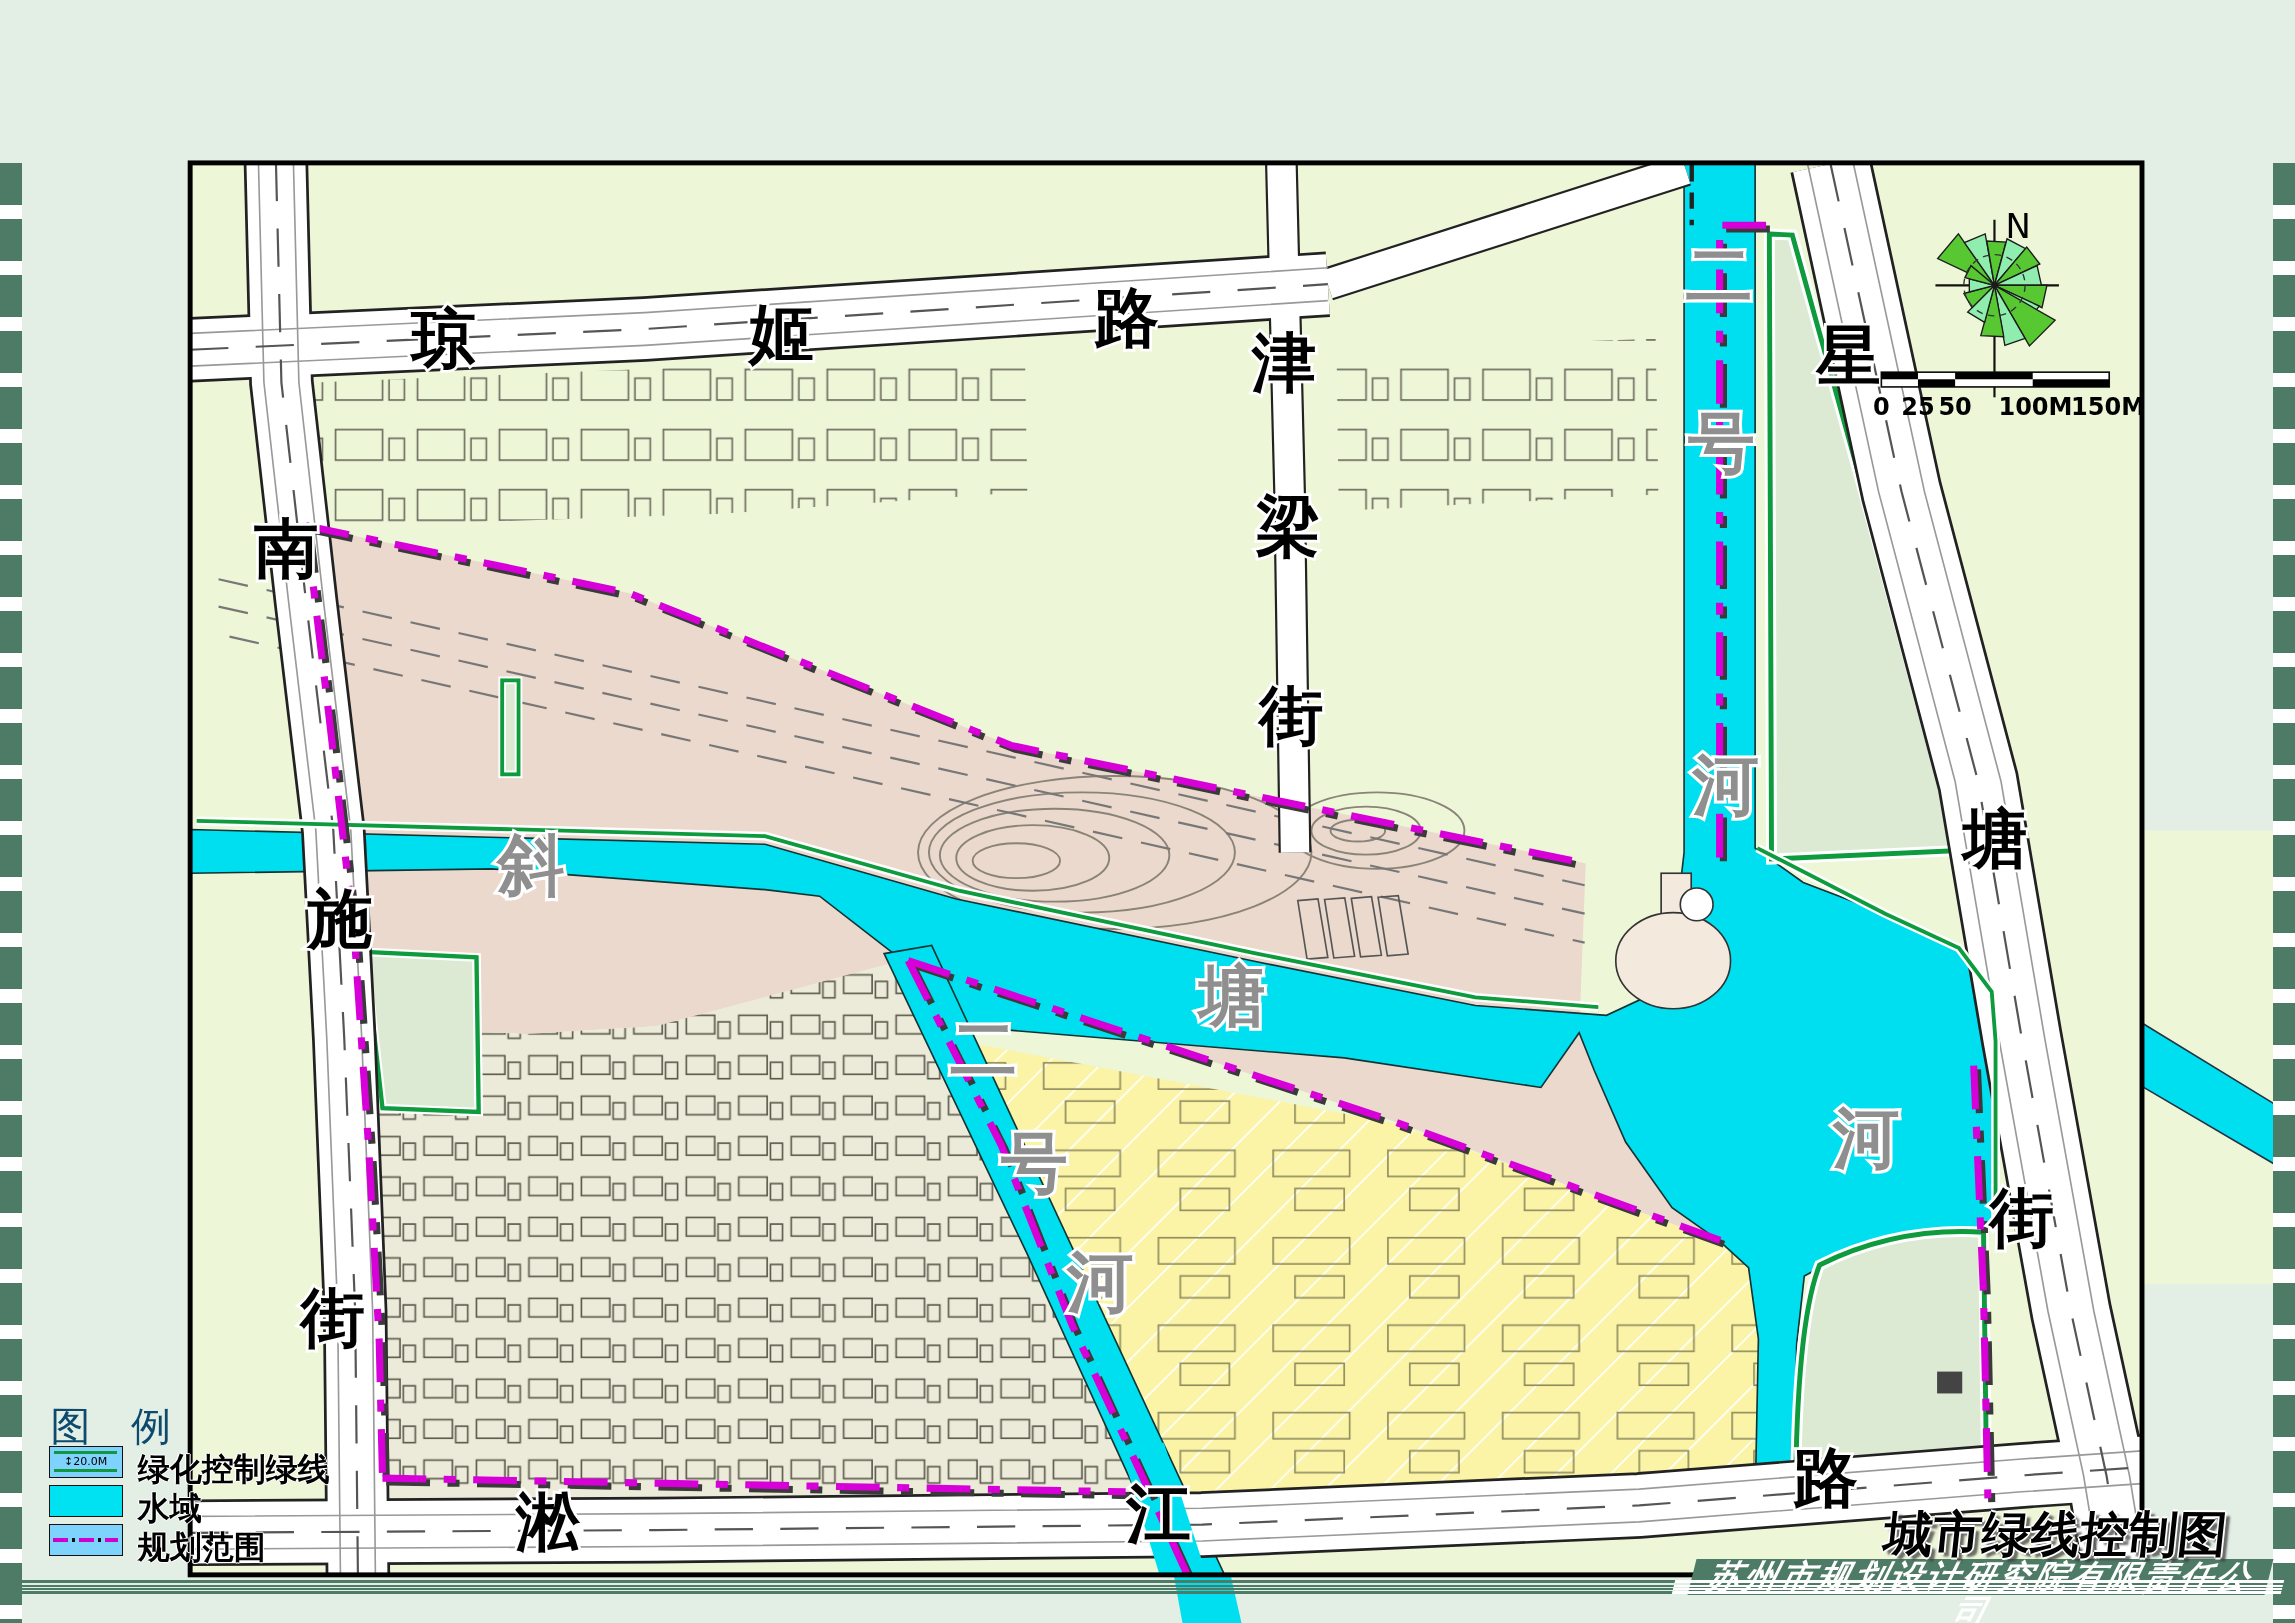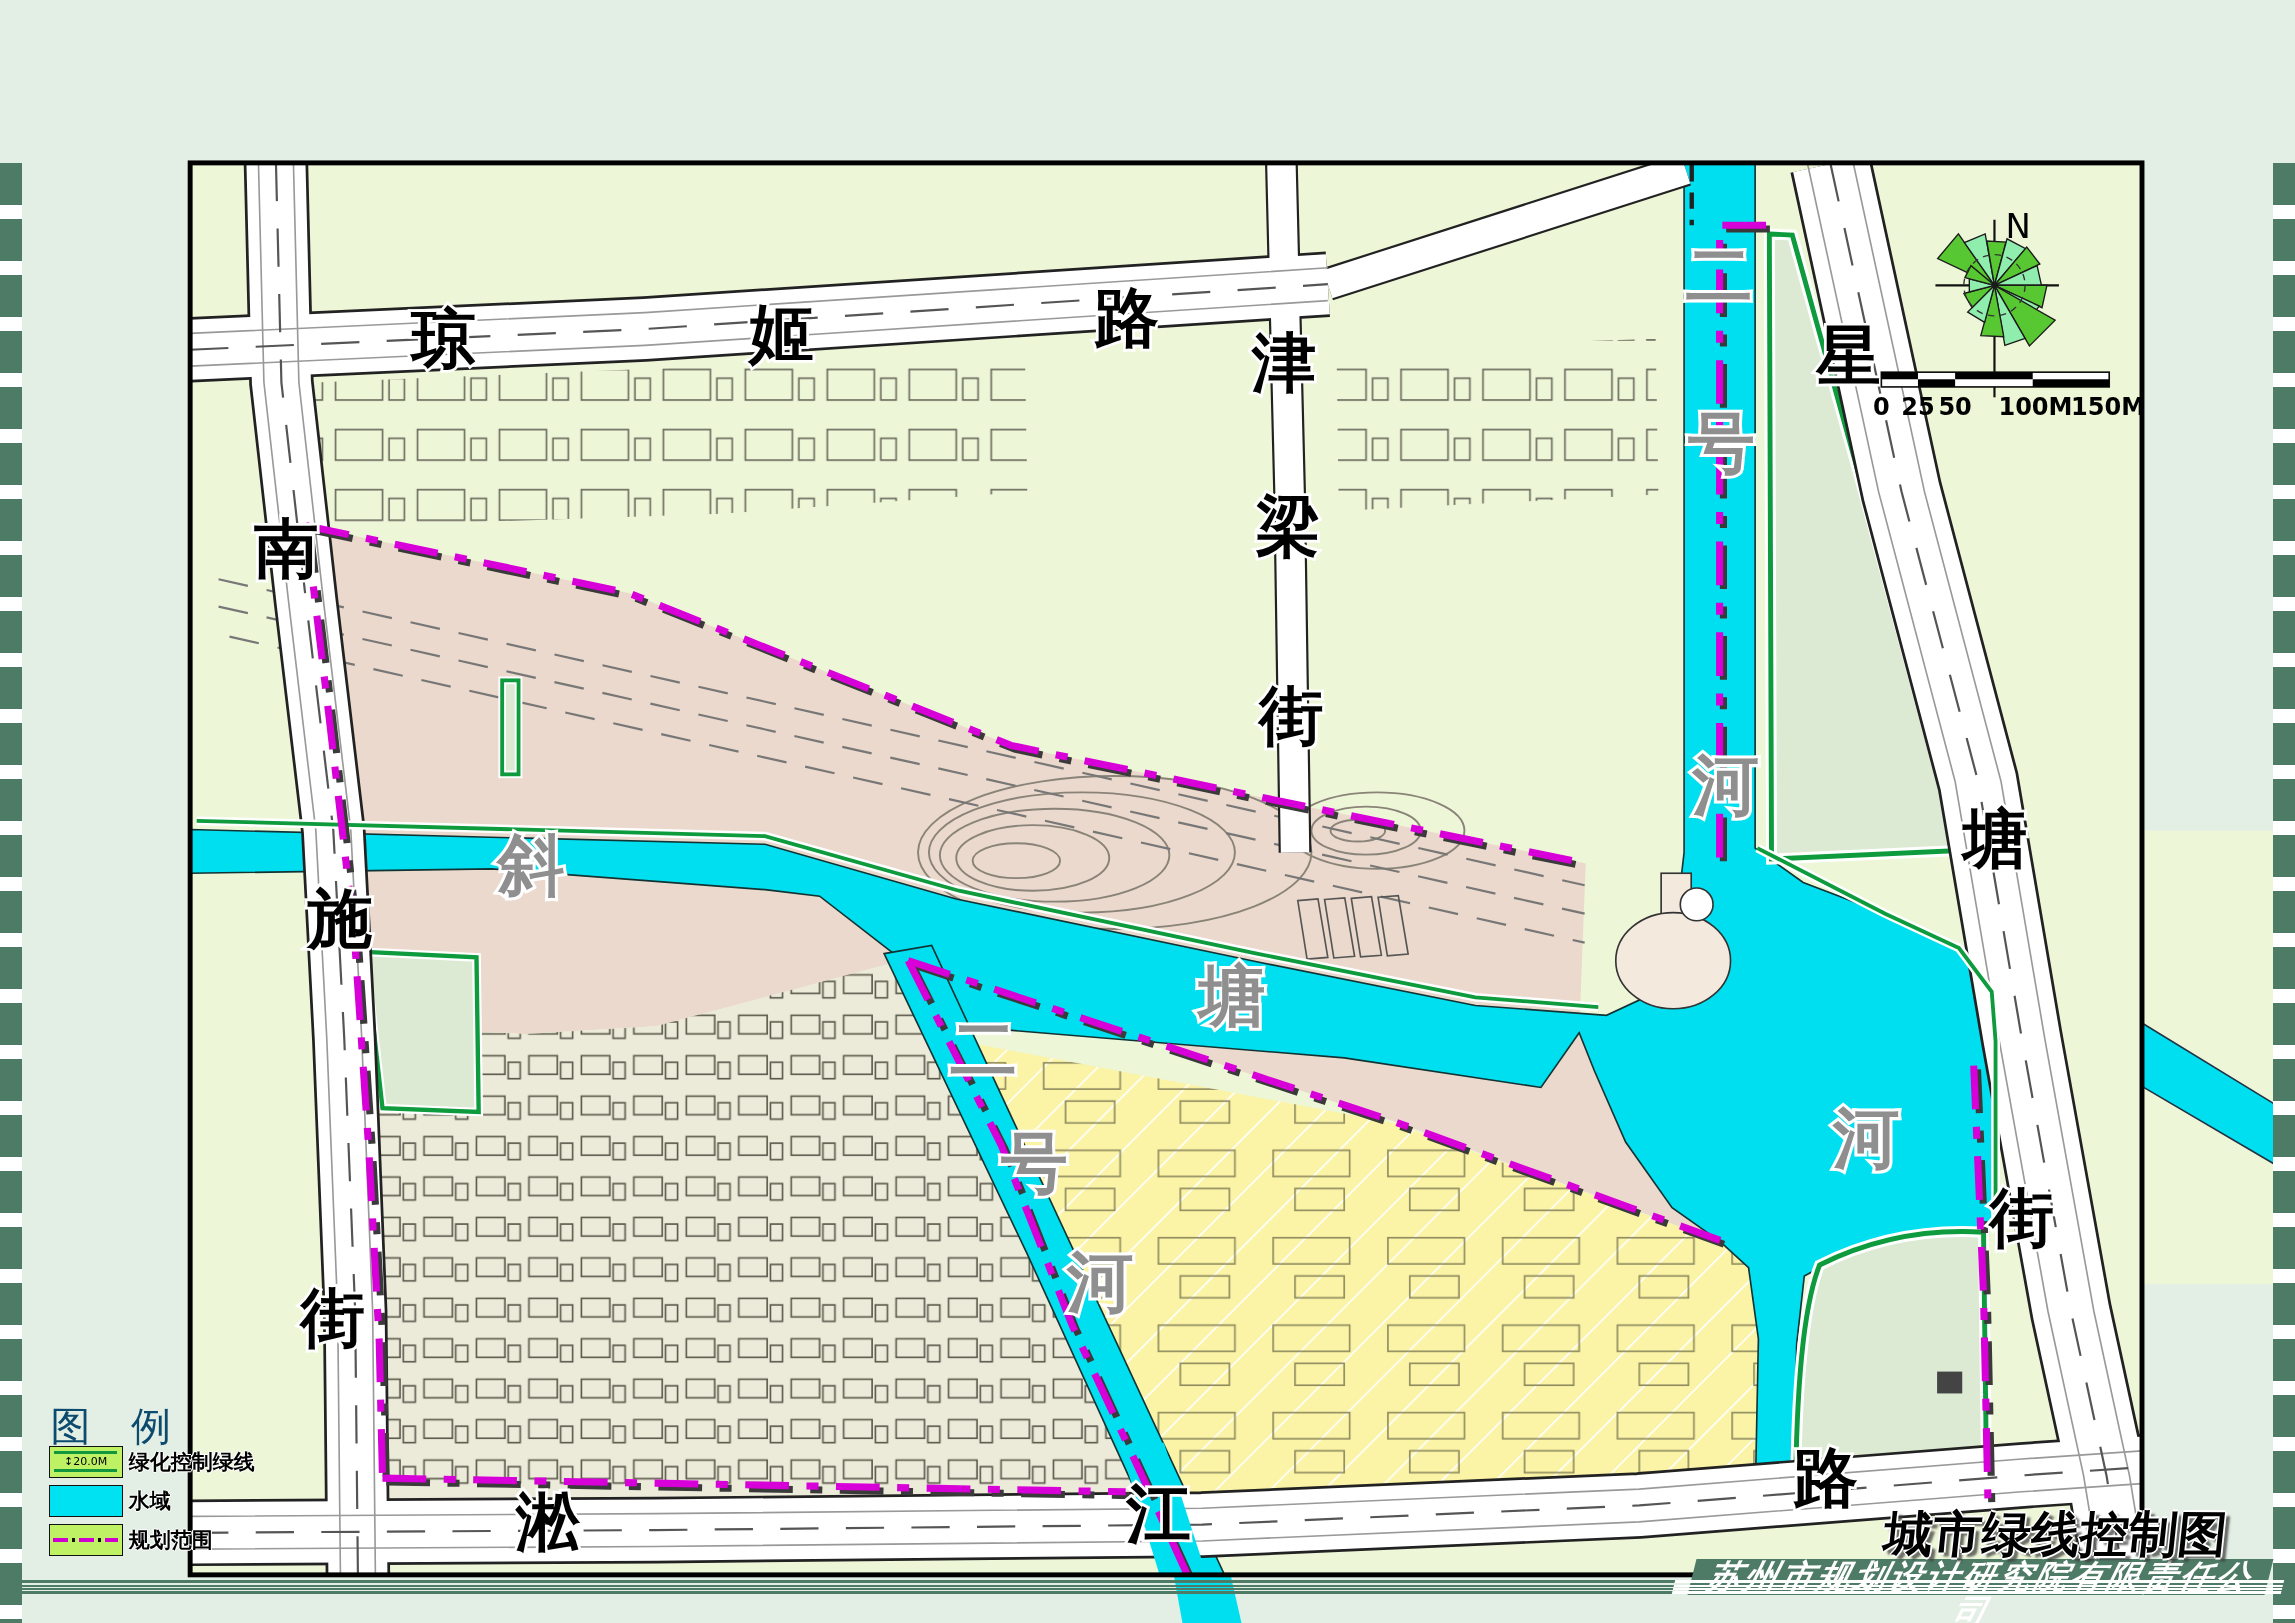--- a/index.html
+++ b/index.html
@@ -35,22 +35,22 @@
   
   .map-name{position:absolute;left:1884px;top:1502px;z-index:9;font-size:49px;font-weight:bold;
         color:#000;font-family:"DejaVu Serif",serif;transform:skewX(-6deg);letter-spacing:0px;
         text-shadow:1.6px 0 0 #fff,-1.6px 0 0 #fff,0 1.6px 0 #fff,0 -1.6px 0 #fff,
                     5.5px 4.4px 2.2px rgba(60,60,60,.75);}
   
   .legend{position:absolute;left:46px;top:1393px;width:306px;z-index:9;}
   .legend-title{position:absolute;left:4.4px;top:5.5px;font-size:40px;font-weight:normal;color:#0c4a6e;
         letter-spacing:14px;white-space:pre;}
   .lrow{position:absolute;left:2.7px;height:31px;}
-  .lbox{position:absolute;left:0;top:0;width:72px;height:29.5px;background:#bef264;border:1.6px solid #111;}
-  .llabel{position:absolute;left:80px;top:2.2px;font-size:21px;font-weight:bold;color:#000;white-space:nowrap;
+  .lbox{position:absolute;left:0;top:0;width:72px;height:29.5px;background:#7dd3fc;border:1.6px solid #111;}
+  .llabel{position:absolute;left:89px;top:2.2px;font-size:32px;font-weight:bold;color:#000;white-space:nowrap;
         text-shadow:1.1px 0 0 #fff,-1.1px 0 0 #fff,0 1.1px 0 #fff,0 -1.1px 0 #fff;}
   .gline{position:absolute;left:4.4px;right:4.4px;height:2.7px;background:#12963e;}
   .lnote{position:absolute;left:0;right:0;top:7.7px;text-align:center;font-size:11px;color:#000;}
   .cyanbox{background:#00e2f2;}
   .bline{position:absolute;left:3.3px;right:3.3px;top:13px;height:3.8px;
      background:repeating-linear-gradient(90deg,#cf00cf 0 15.3px,transparent 15.3px 19px,#111 19px 22.4px,transparent 22.4px 26px);}
   svg{position:absolute;left:0;top:0;z-index:4;}
   svg text{font-family:"DejaVu Sans",sans-serif;}
   .rlabel{font-size:118px;font-weight:bold;fill:#000;stroke:#fff;stroke-width:10px;paint-order:stroke;text-anchor:middle;}
   .wlabel{font-size:122px;font-weight:bold;fill:#8f8f8f;stroke:#fff;stroke-width:11px;paint-order:stroke;text-anchor:middle;}

